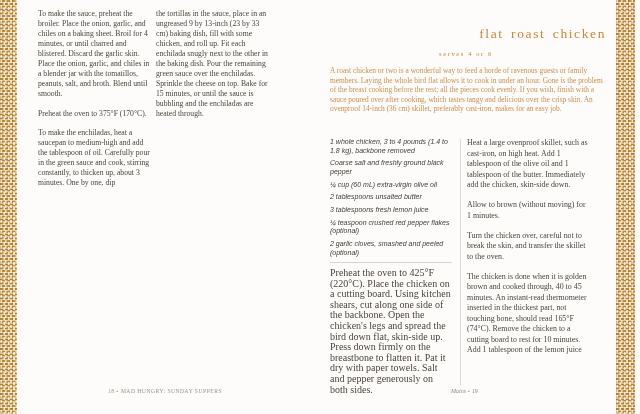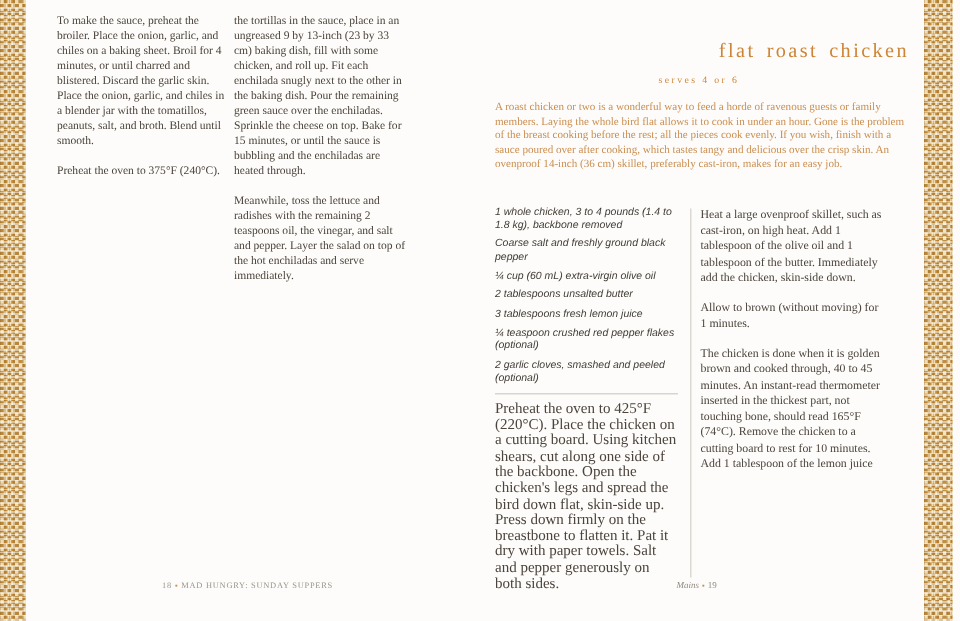--- a/index.html
+++ b/index.html
@@ -83,25 +83,25 @@
 <body>
 
 <div class="stage">
 
   <div class="weave weave-left"></div>
   <div class="weave weave-right"></div>
 
   <section>
     <div class="lp-col lp-col1">
       <p>To make the sauce, preheat the broiler. Place the onion, garlic, and chiles on a baking sheet. Broil for 4 minutes, or until charred and blistered. Discard the garlic skin. Place the onion, garlic, and chiles in a blender jar with the tomatillos, peanuts, salt, and broth. Blend until smooth.</p>
-      <p class="nowrap">Preheat the oven to 375°F (240°C).</p>
+      <p class="nowrap">Preheat the oven to 375°F (170°C).</p>
+      <p>To make the enchiladas, heat a saucepan to medium-high and add the tablespoon of oil. Carefully pour in the green sauce and cook, stirring constantly, to thicken up, about 3 minutes. One by one, dip</p>
     </div>
     <div class="lp-col lp-col2">
       <p>the tortillas in the sauce, place in an ungreased 9 by 13-inch (23 by 33 cm) baking dish, fill with some chicken, and roll up. Fit each enchilada snugly next to the other in the baking dish. Pour the remaining green sauce over the enchiladas. Sprinkle the cheese on top. Bake for 15 minutes, or until the sauce is bubbling and the enchiladas are heated through.</p>
-      <p>Meanwhile, toss the lettuce and radishes with the remaining 2 teaspoons oil, the vinegar, and salt and pepper. Layer the salad on top of the hot enchiladas and serve immediately.</p>
     </div>
     <footer class="lp-footer">
       <span>18</span><span class="sep">▪</span><span>MAD HUNGRY: SUNDAY SUPPERS</span>
     </footer>
   </section>
 
   <section>
     <h1 class="rp-title">flat roast chicken</h1>
     <div class="rp-serves">serves 4 or 6</div>
     <p class="rp-intro">A roast chicken or two is a wonderful way to feed a horde of ravenous guests or family members. Laying the whole bird flat allows it to cook in under an hour. Gone is the problem of the breast cooking before the rest; all the pieces cook evenly. If you wish, finish with a sauce poured over after cooking, which tastes tangy and delicious over the crisp skin. An ovenproof 14-inch (36 cm) skillet, preferably cast-iron, makes for an easy job.</p>
@@ -118,20 +118,21 @@
 
     <div class="rp-hrule"></div>
 
     <p class="rp-step-first">Preheat the oven to 425°F (220°C). Place the chicken on a cutting board. Using kitchen shears, cut along one side of the backbone. Open the chicken's legs and spread the bird down flat, skin-side up. Press down firmly on the breastbone to flatten it. Pat it dry with paper towels. Salt and pepper generously on both sides.</p>
 
     <div class="rp-vrule"></div>
 
     <div class="rp-col2">
       <p>Heat a large ovenproof skillet, such as cast-iron, on high heat. Add 1 tablespoon of the olive oil and 1 tablespoon of the butter. Immediately add the chicken, skin-side down.</p>
       <p>Allow to brown (without moving) for 1 minutes.</p>
+      <p>Turn the chicken over, careful not to break the skin, and transfer the skillet to the oven.</p>
       <p>The chicken is done when it is golden brown and cooked through, 40 to 45 minutes. An instant-read thermometer inserted in the thickest part, not touching bone, should read 165°F (74°C). Remove the chicken to a cutting board to rest for 10 minutes. Add 1 tablespoon of the lemon juice</p>
     </div>
 
     <footer class="rp-footer">
       <span class="mains">Mains</span><span class="sep">▪</span><span>19</span>
     </footer>
   </section>
 
 </div>
 

